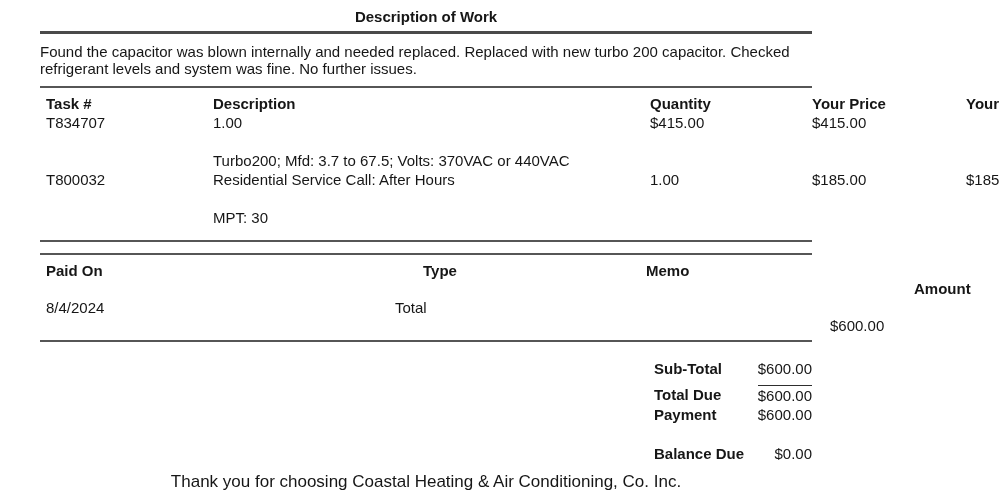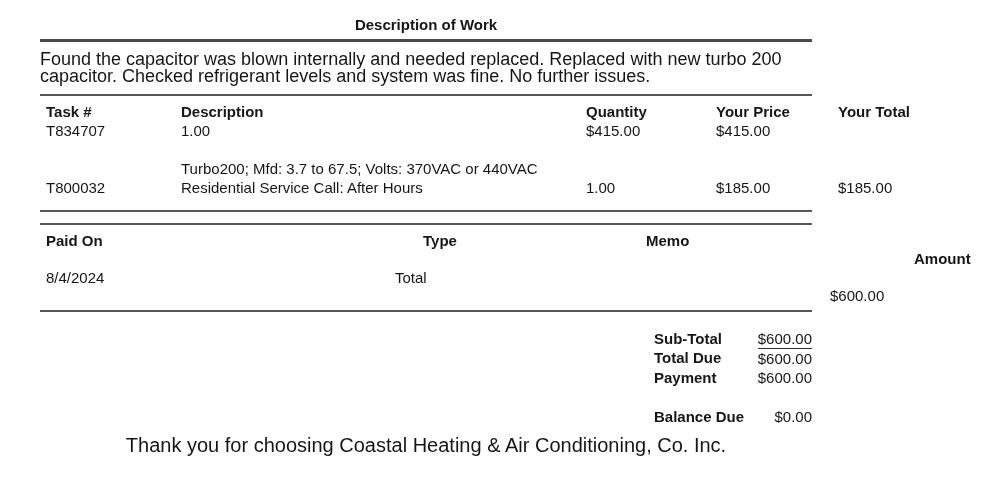--- a/index.html
+++ b/index.html
@@ -2,43 +2,43 @@
 <html><head>
 <meta charset="utf-8">
 <style>
   * { margin:0; padding:0; box-sizing:border-box; }
   html,body { background:#ffffff; }
   body {
     width:1000px; height:501px;
     font-family:"Liberation Sans","DejaVu Sans",sans-serif;
     font-size:15px; color:#161616; overflow:hidden;
   }
-  .page { width:852px; height:501px; position:relative; padding-top:16px; }
+  .page { width:852px; height:501px; position:relative; padding-top:8px; }
   .content { margin:0 40px; }
 
   .doc-title {
     text-align:center; font-weight:bold; font-size:15px; line-height:18px;
   }
   .rule-heavy {
     border:none; border-top:3px solid #4a4a4a; margin-top:5px;
   }
   .rule-light {
     border:none; border-top:2px solid #565656;
   }
   .work-desc {
-    margin-top:9px; line-height:17px; font-size:18px;
+    margin-top:9px; line-height:17px; font-size:15px;
   }
   .rule-after-desc { margin-top:9px; }
 
   
   .items { margin-top:6px; }
   .irow {
     display:grid;
     grid-template-columns:135px 405px 130px 122px 122px;
-    padding-left:6px; line-height:19px;
+    padding-left:6px; line-height:19px;gap:32px;
   }
   .irow .num { text-align:left; }
   .irow.hdr { font-weight:bold; }
   .gap { margin-top:19px; }
   .rule-items-end { margin-top:13px; }
   .rule-pay-start { margin-top:11px; }
 
   
   .payments { margin-top:6px; }
   .prow {
@@ -48,26 +48,26 @@
   }
   .prow .amt { text-align:center;margin-top:18px; }
   .prow.hdr { font-weight:bold;gap:28px; }
   .rule-pay-end { margin-top:5px; }
 
   
   .totals { margin-left:auto; width:158px; margin-top:17px; }
   .trow { display:flex; justify-content:space-between; line-height:19px; }
   .trow .tlabel { font-weight:bold; white-space:nowrap; }
   .trow .tval { text-align:right; white-space:nowrap; }
-  .trow.subtotal { margin-bottom:0; }
+  .trow.subtotal { margin-bottom:7px; }
   .trow.totaldue .tval { border-top:1.5px solid #2e2e2e; }
   .trow.balance { margin-top:20px;align-items:center; }
 
   .footer-note {
-    text-align:center; margin-top:10px; font-size:20px; line-height:18px;
+    text-align:center; margin-top:10px; font-size:17px; line-height:18px;
   }
 </style>
 </head>
 <body>
 
 <div class="page">
   <div class="content">
 
     <div class="doc-title">Description of Work</div>
     <hr class="rule-heavy">
@@ -101,20 +101,27 @@
 
 
       <div class="irow">
         <span>T800032</span>
         <span>Residential Service Call: After Hours</span>
         <span class="num">1.00</span>
         <span class="num">$185.00</span>
         <span class="num">$185.00</span>
       </div>
 
+      <div class="irow gap">
+        <span></span>
+        <span>MPT: 30</span>
+        <span class="num"></span>
+        <span class="num"></span>
+        <span class="num"></span>
+      </div>
     </div>
 
     <hr class="rule-light rule-items-end">
     <hr class="rule-light rule-pay-start">
 
     <div class="payments">
       <div class="prow hdr">
         <span>Paid On</span>
         <span>Type</span>
         <span>Memo</span>

